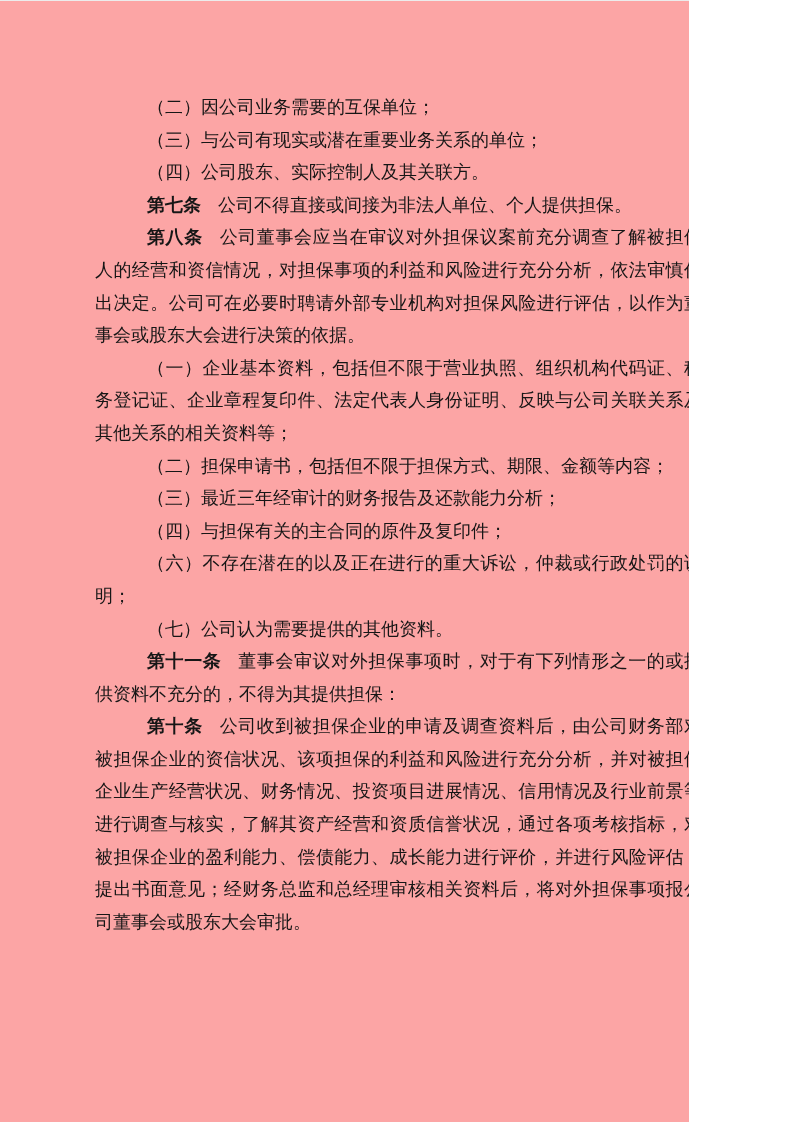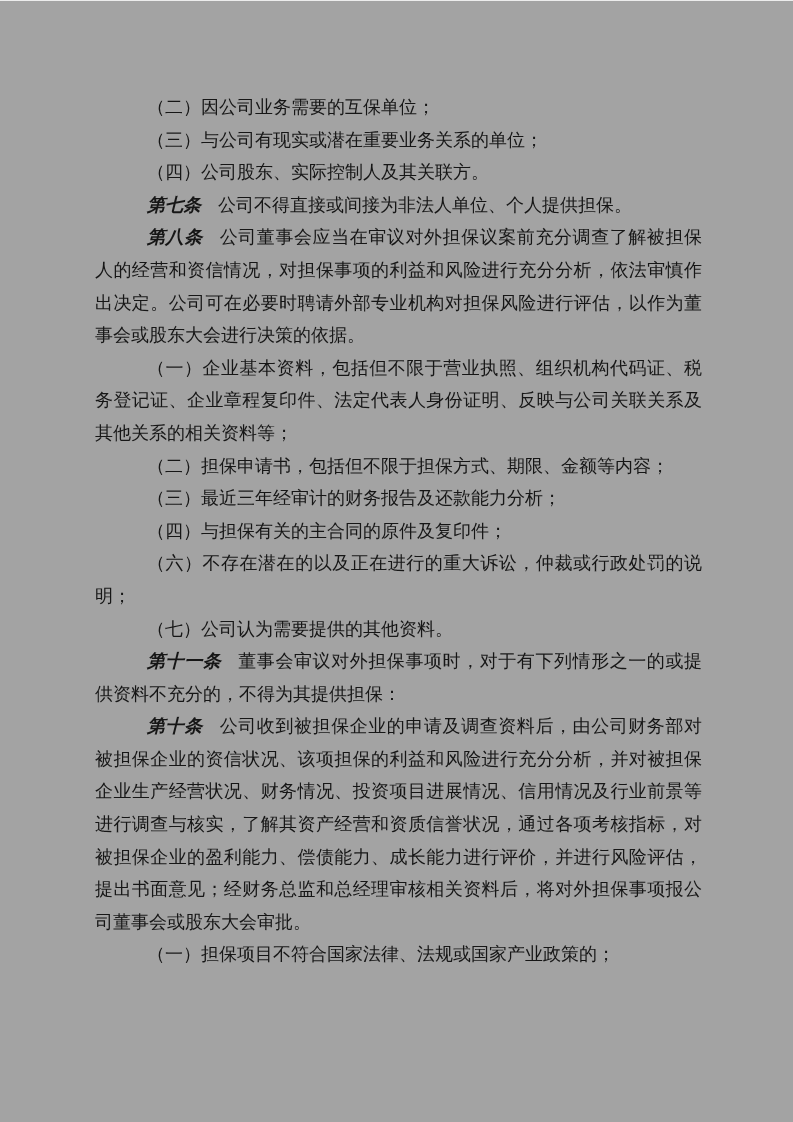--- a/index.html
+++ b/index.html
@@ -2,23 +2,23 @@
 <html><head>
 <meta charset="utf-8">
 <style>
   html, body {
     margin: 0;
     padding: 0;
     background: #ffffff;
   }
   .page {
     position: relative;
-    width: 793px;
+    width: 689px;
     height: 1122px;
-    background: #a3a3a3;
+    background: #fca5a5;
     overflow: hidden;
     border-top: 1px solid #ececec;
     font-family: "Liberation Serif", "DejaVu Serif", serif;
   }
   .doc-body {
     position: absolute;
     left: 95px;
     top: 90px;
     width: 607px;
     color: #161616;
@@ -28,21 +28,20 @@
     text-justify: inter-character;
   }
   .para {
     margin: 0;
     padding: 0;
     text-indent: 52px;
   }
   .article-label {
     font-weight: bold;
     margin-right: 17px;
-    font-style: italic;
   }
 </style>
 </head>
 <body>
 
 <div class="page">
   <div class="doc-body">
 
     <p class="para"><span>（二）因公司业务需要的互保单位；</span></p>
     <p class="para"><span>（三）与公司有现实或潜在重要业务关系的单位；</span></p>
@@ -57,16 +56,15 @@
     <p class="para"><span>（二）担保申请书，包括但不限于担保方式、期限、金额等内容；</span></p>
     <p class="para"><span>（三）最近三年经审计的财务报告及还款能力分析；</span></p>
     <p class="para"><span>（四）与担保有关的主合同的原件及复印件；</span></p>
     <p class="para"><span>（六）不存在潜在的以及正在进行的重大诉讼，仲裁或行政处罚的说明；</span></p>
     <p class="para"><span>（七）公司认为需要提供的其他资料。</span></p>
 
     <p class="para"><span class="article-label">第十一条</span><span>董事会审议对外担保事项时，对于有下列情形之一的或提供资料不充分的，不得为其提供担保：</span></p>
 
     <p class="para"><span class="article-label">第十条</span><span>公司收到被担保企业的申请及调查资料后，由公司财务部对被担保企业的资信状况、该项担保的利益和风险进行充分分析，并对被担保企业生产经营状况、财务情况、投资项目进展情况、信用情况及行业前景等进行调查与核实，了解其资产经营和资质信誉状况，通过各项考核指标，对被担保企业的盈利能力、偿债能力、成长能力进行评价，并进行风险评估，提出书面意见；经财务总监和总经理审核相关资料后，将对外担保事项报公司董事会或股东大会审批。</span></p>
 
-    <p class="para"><span>（一）担保项目不符合国家法律、法规或国家产业政策的；</span></p>
 
   </div>
 </div>
 
 </body></html>

